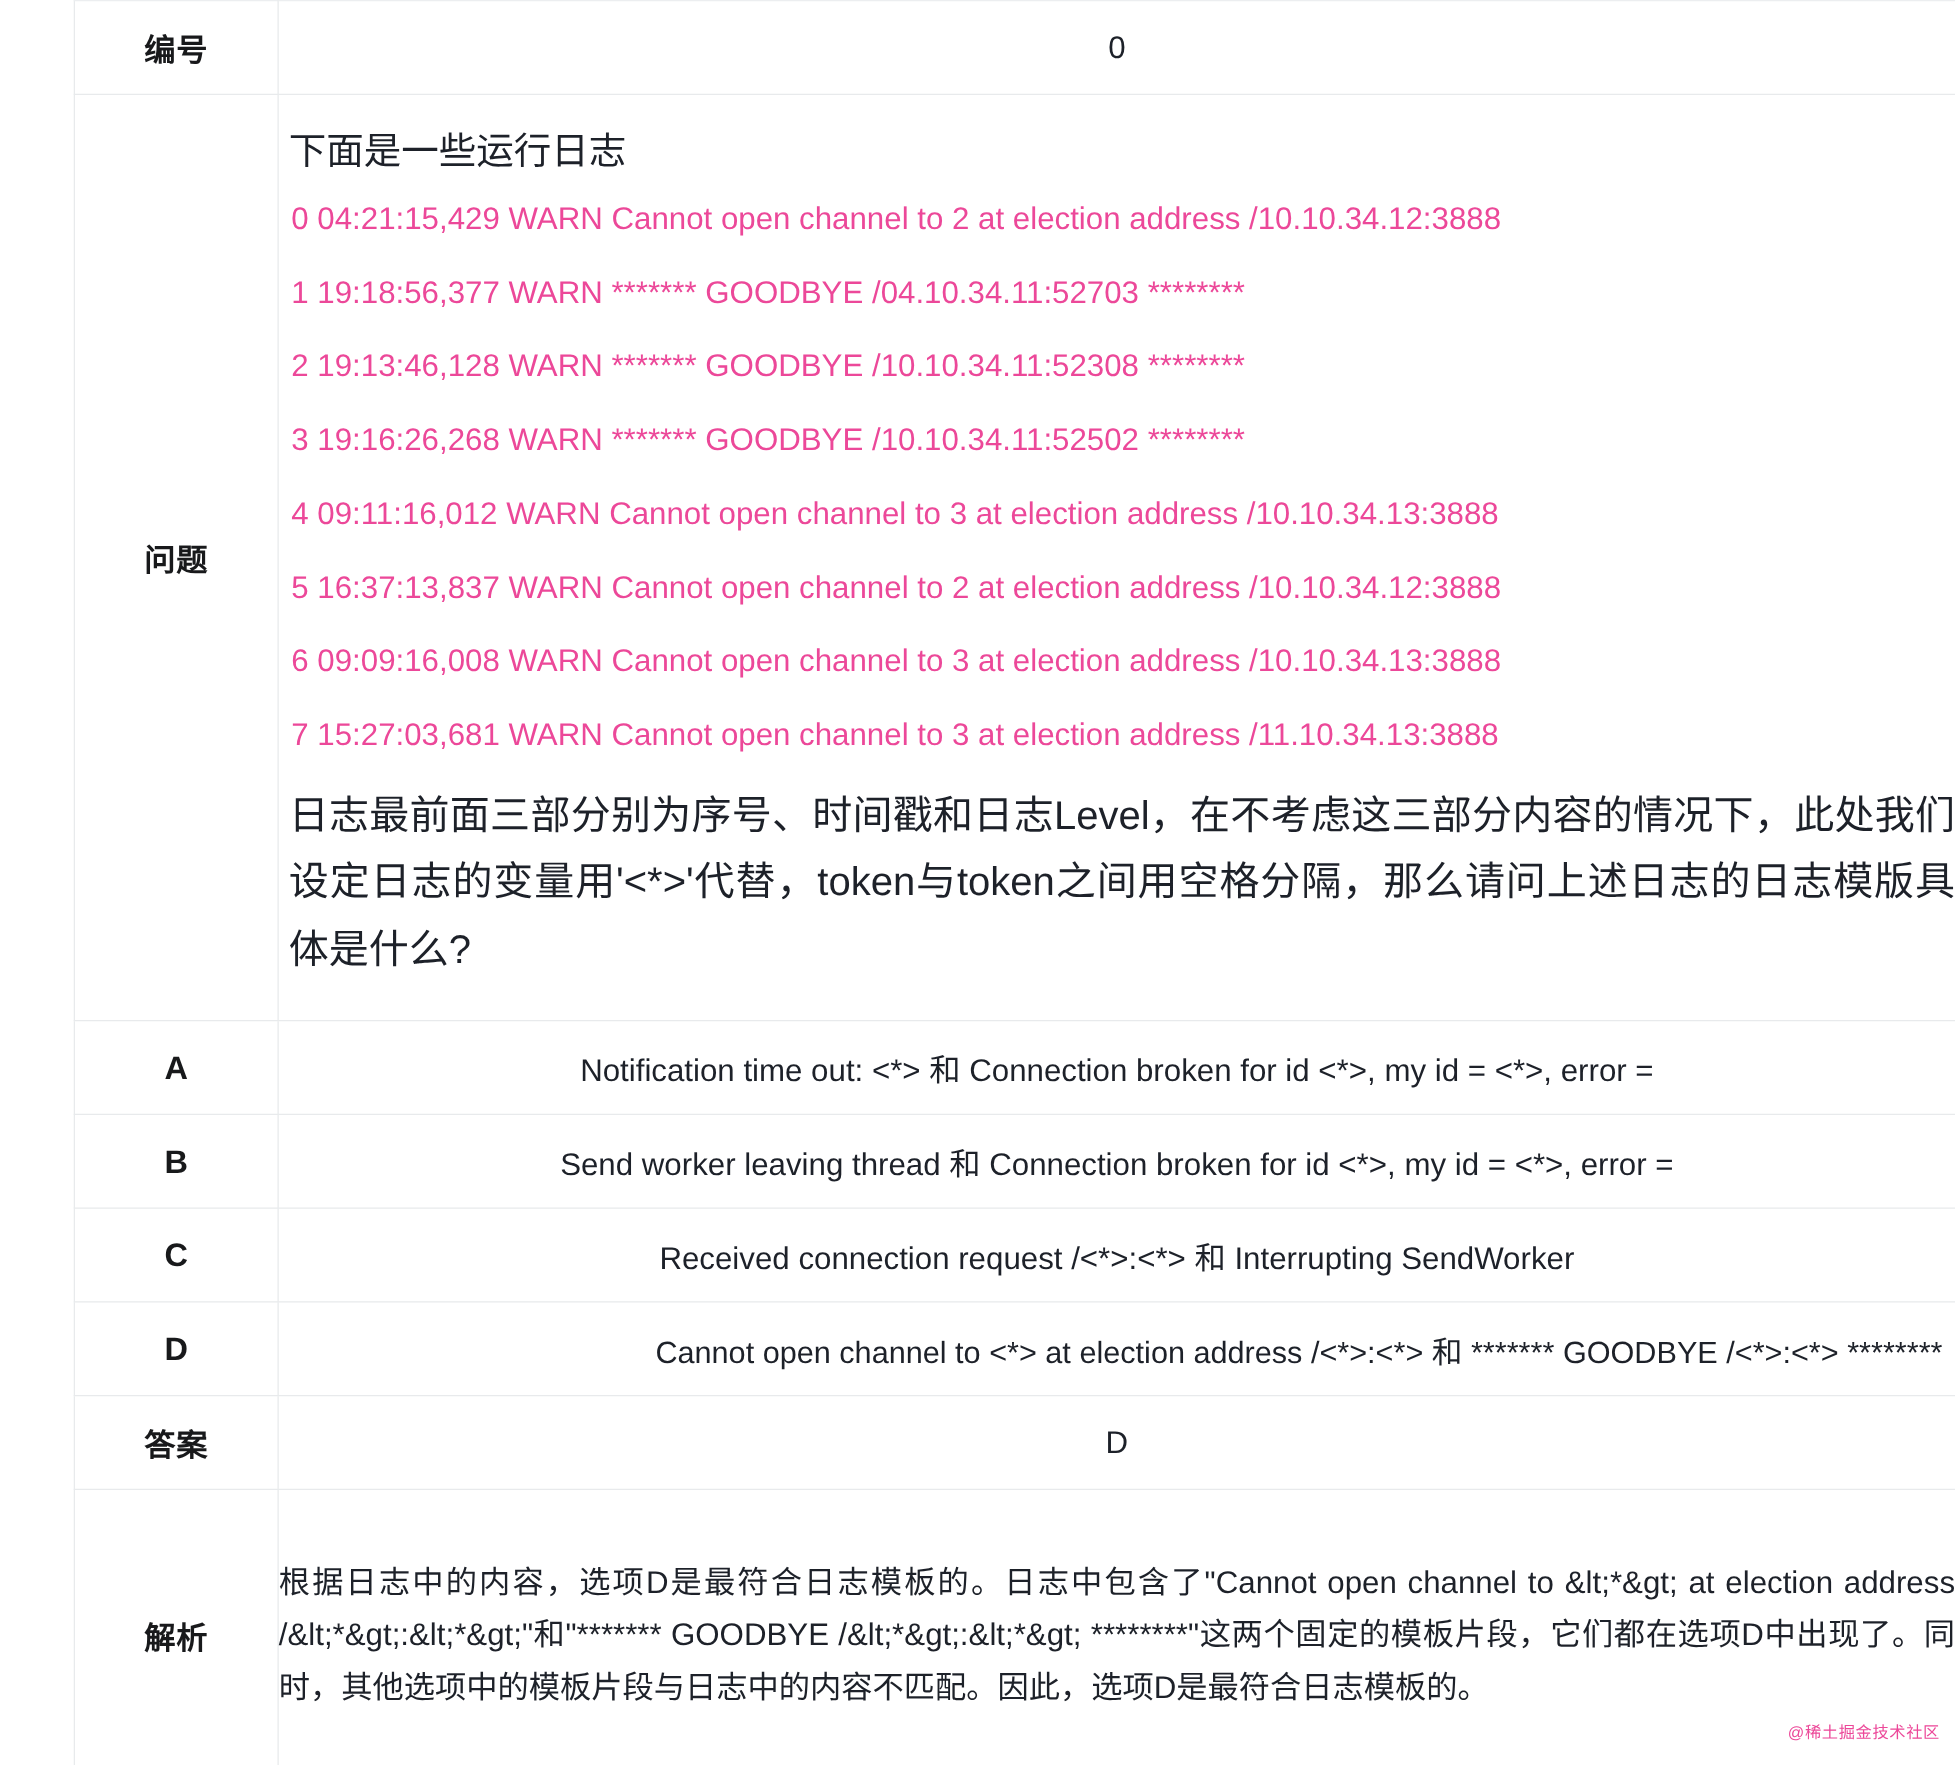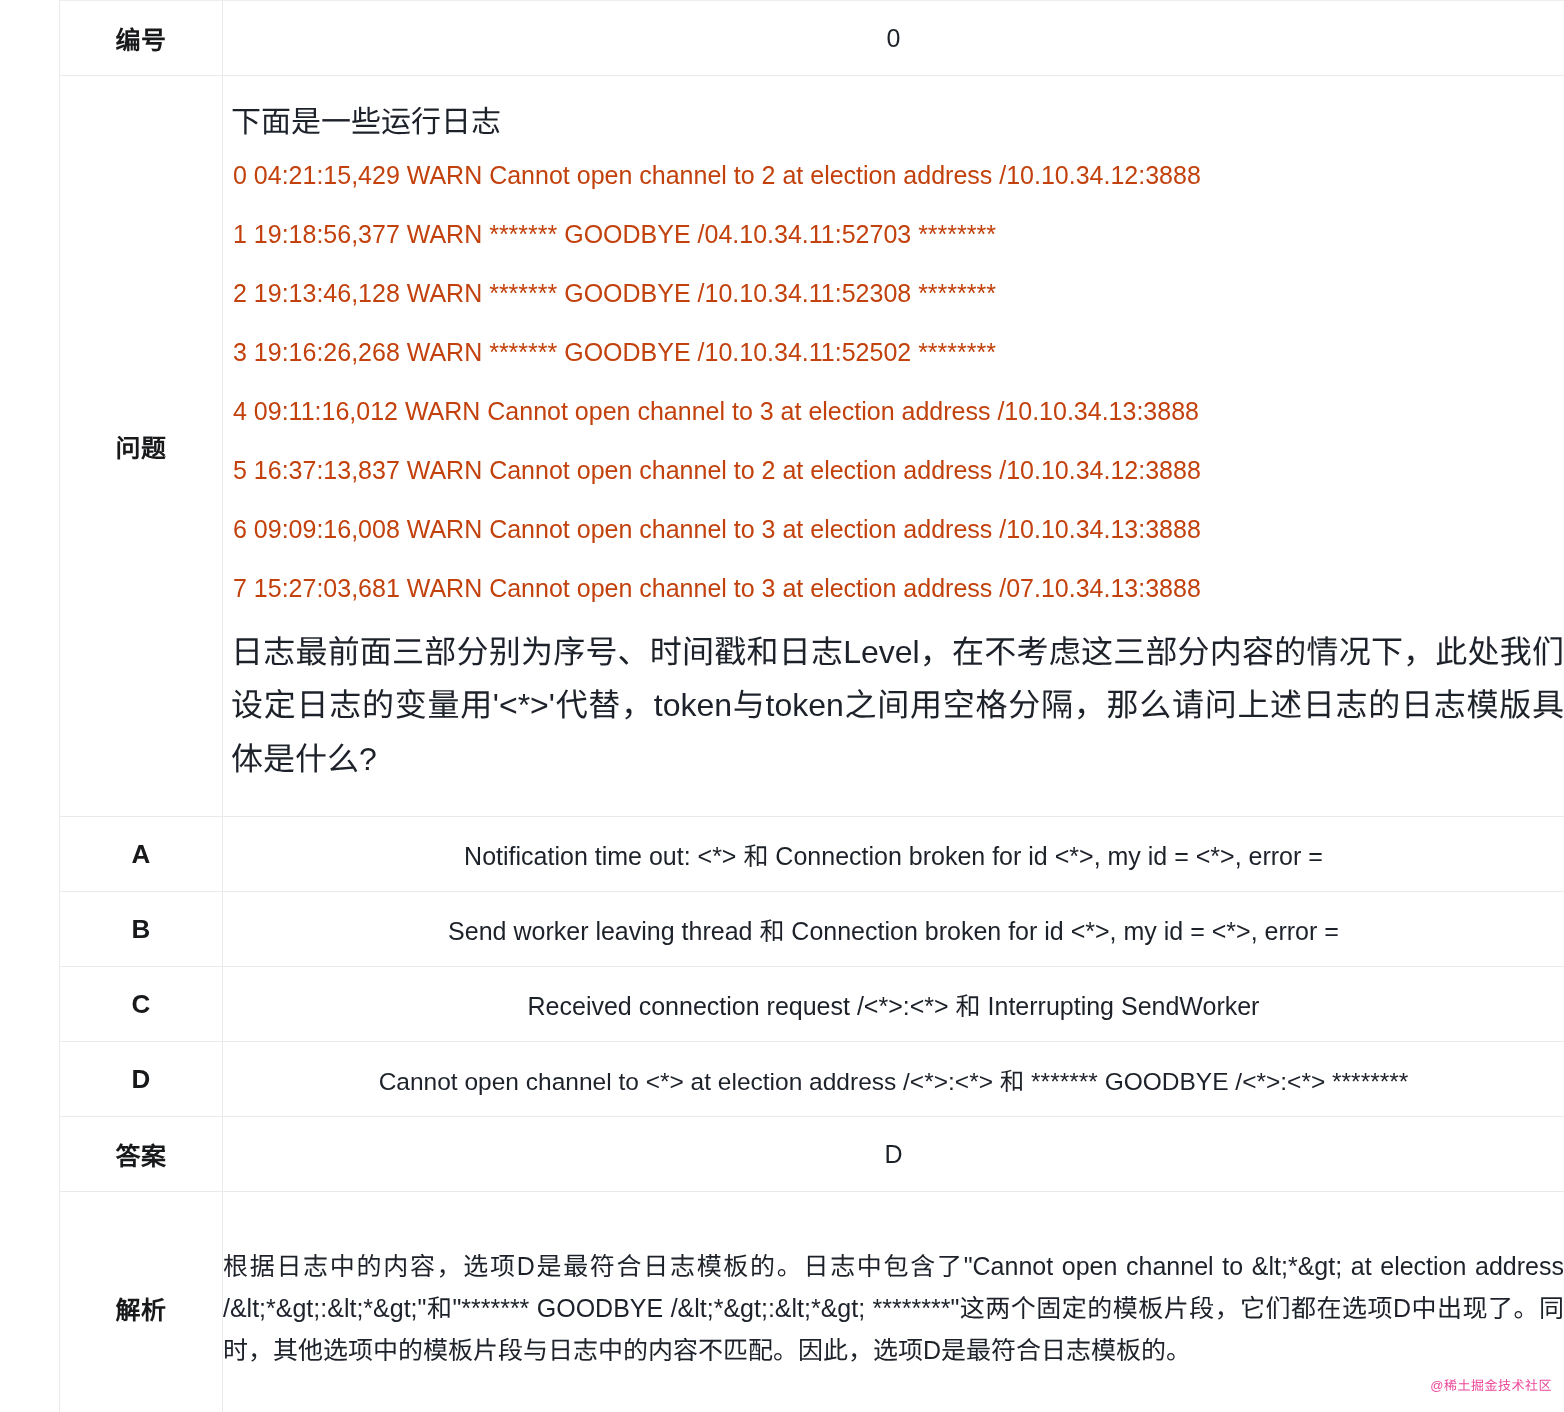--- a/index.html
+++ b/index.html
@@ -81,39 +81,40 @@
   ul.log-list {
     list-style: none;
     margin: 0;
     padding: 0;
   }
   ul.log-list li {
     font-size: 25px;
     line-height: 1.0;
     padding: 17px 0 17px 10px;
     white-space: nowrap;
-    color: #c2410c;
+    color: #ec4899;
   }
   .q-tail {
     font-size: 32px;
     line-height: 1.68;
     margin: 8px 0 0 8px;
     color: #1d2129;
     text-align: justify;
     text-justify: inter-ideograph;
   }
   .opt-text {
     display: block;
     text-align: center;
     font-size: 25px;
     white-space: nowrap;
     padding: 0 10px;
   }
   .opt-text.wide {
     font-size: 24.5px;
+    text-align: right;
   }
   .analysis-text {
     font-size: 25px;
     line-height: 1.68;
     margin: 0;
     text-align: justify;
     text-justify: inter-ideograph;
     color: #1d2129;
   }
   .watermark {
@@ -150,21 +151,21 @@
         <td class="value-body">
           <p class="q-intro">下面是一些运行日志</p>
           <ul class="log-list">
             <li>0 04:21:15,429 WARN Cannot open channel to 2 at election address /10.10.34.12:3888</li>
             <li>1 19:18:56,377 WARN ******* GOODBYE /04.10.34.11:52703 ********</li>
             <li>2 19:13:46,128 WARN ******* GOODBYE /10.10.34.11:52308 ********</li>
             <li>3 19:16:26,268 WARN ******* GOODBYE /10.10.34.11:52502 ********</li>
             <li>4 09:11:16,012 WARN Cannot open channel to 3 at election address /10.10.34.13:3888</li>
             <li>5 16:37:13,837 WARN Cannot open channel to 2 at election address /10.10.34.12:3888</li>
             <li>6 09:09:16,008 WARN Cannot open channel to 3 at election address /10.10.34.13:3888</li>
-            <li>7 15:27:03,681 WARN Cannot open channel to 3 at election address /07.10.34.13:3888</li>
+            <li>7 15:27:03,681 WARN Cannot open channel to 3 at election address /11.10.34.13:3888</li>
           </ul>
           <p class="q-tail">日志最前面三部分别为序号、时间戳和日志Level，在不考虑这三部分内容的情况下，此处我们设定日志的变量用'&lt;*&gt;'代替，token与token之间用空格分隔，那么请问上述日志的日志模版具体是什么?</p>
         </td>
       </tr>
 
       <tr class="row-opt">
         <td class="label-latin">A</td>
         <td class="value-center">
           <span class="opt-text">Notification time out: &lt;*&gt; 和 Connection broken for id &lt;*&gt;, my id = &lt;*&gt;, error =</span>
         </td>

